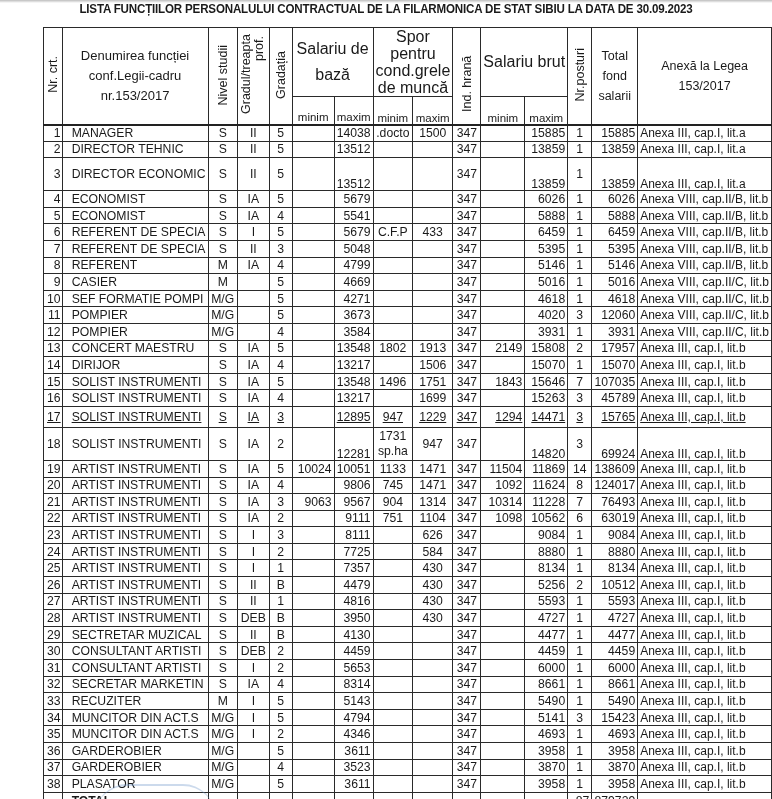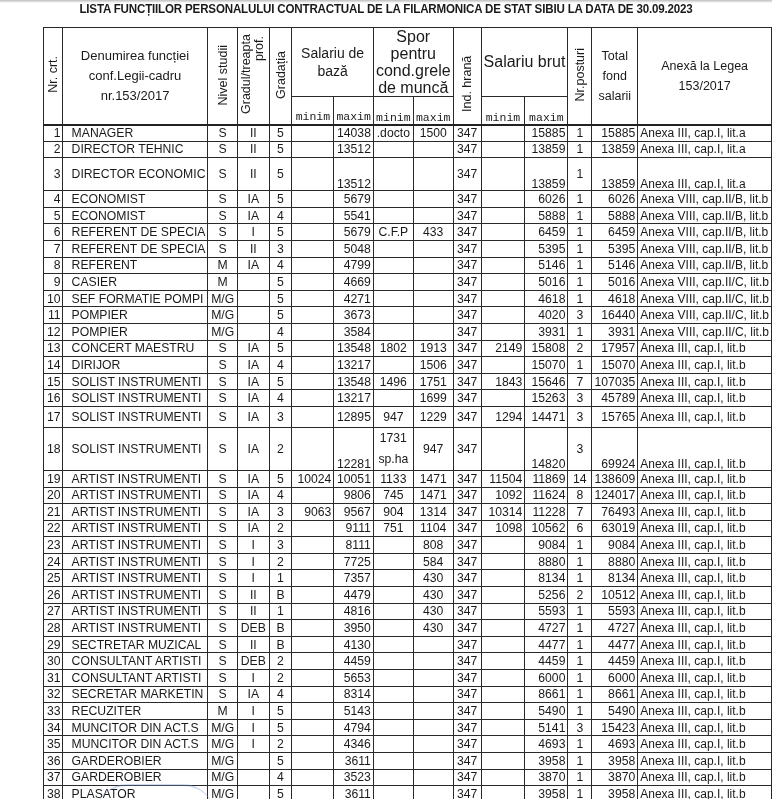--- a/index.html
+++ b/index.html
@@ -13,24 +13,24 @@
   table { position:absolute; left:43px; top:27px; border-collapse:collapse;
           table-layout:fixed; font-size:12.2px; }
   td, th { border:1px solid #2a2a2a; padding:0 2px; overflow:hidden; white-space:nowrap;
            line-height:12px; font-weight:normal; }
   th { font-size:12px; text-align:center; vertical-align:middle; }
   .vert { writing-mode:vertical-rl; transform:rotate(180deg); display:inline-block;
           white-space:nowrap; line-height:12px; font-size:12.5px; }
   .vert2 { writing-mode:vertical-rl; transform:rotate(180deg); display:inline-block;
            white-space:normal; line-height:13px; font-size:12.5px; text-align:right; height:78px; }
   .sub { font-size:11.5px; vertical-align:bottom; padding-bottom:1px; }
-  thead tr.h2 th { height:22px;font-family:Liberation Mono, monospace; }
+  thead tr.h2 th { height:22px; }
   tbody tr { height:16.6px; }
   tbody tr.tall { height:33px; }
-  tbody tr.mid { height:21px; }
+  tbody tr.mid { height:21px;text-decoration:underline; }
   td.nr { text-align:right; padding-right:1px; }
   td.name { text-align:left; padding-left:9px; }
   td.c { text-align:center; }
   td.r { text-align:right; padding-right:2px; }
   td.anx { text-align:left; padding-left:2px; font-size:12px; }
   td.anx8 { font-size:12px; }
   td.bot { vertical-align:bottom; }
   .total-label { font-weight:bold; }
   thead { border-bottom:2px solid #222; }
   .stamp { position:absolute; left:95px; top:784px; width:120px; height:30px;
@@ -60,21 +60,21 @@
       <col style="width:46px">
       <col style="width:123px">
   </colgroup>
   <thead>
     <tr style="height:60px">
       <th rowspan="2"><span class="vert">Nr. crt.</span></th>
       <th rowspan="2" style="white-space:normal;line-height:20px;font-size:13px">Denumirea funcției conf.Legii-cadru nr.153/2017</th>
       <th rowspan="2"><span class="vert">Nivel studii</span></th>
       <th rowspan="2"><span class="vert2">Gradul/treapta prof.</span></th>
       <th rowspan="2"><span class="vert">Gradația</span></th>
-      <th colspan="2" style="white-space:normal;line-height:18px;font-size:14px">Salariu de bază</th>
+      <th colspan="2" style="white-space:normal;line-height:26px;font-size:16px">Salariu de bază</th>
       <th colspan="2" style="white-space:normal;line-height:17px;font-size:16px">Spor pentru cond.grele de muncă</th>
       <th rowspan="2"><span class="vert" style="height:74px;text-align:justify">Ind. hrană</span></th>
       <th colspan="2" style="font-size:16px">Salariu brut</th>
       <th rowspan="2"><span class="vert">Nr.posturi</span></th>
       <th rowspan="2" style="white-space:normal;line-height:20px;font-size:12.5px">Total fond salarii</th>
       <th rowspan="2" style="white-space:normal;line-height:20px;font-size:12.5px;padding:0 14px">Anexă la Legea 153/2017</th>
     </tr>
     <tr class="h2" style="height:28px">
       <th class="sub">minim</th>
       <th class="sub">maxim</th>
@@ -262,21 +262,21 @@
         <td class="c"></td>
         <td class="c">5</td>
         <td class="r"></td>
         <td class="r">3673</td>
         <td class="c"></td>
         <td class="c"></td>
         <td class="c">347</td>
         <td class="r"></td>
         <td class="r">4020</td>
         <td class="c">3</td>
-        <td class="r">16440</td>
+        <td class="r">12060</td>
         <td class="anx8">Anexa VIII, cap.II/C, lit.b</td>
       </tr>
       <tr>
         <td class="nr">12</td>
         <td class="name">POMPIER</td>
         <td class="c">M/G</td>
         <td class="c"></td>
         <td class="c">4</td>
         <td class="r"></td>
         <td class="r">3584</td>
@@ -375,21 +375,21 @@
         <td class="anx">Anexa III, cap.I, lit.b</td>
       </tr>
       <tr class="tall">
         <td class="nr">18</td>
         <td class="name">SOLIST INSTRUMENTI</td>
         <td class="c">S</td>
         <td class="c">IA</td>
         <td class="c">2</td>
         <td class="r bot"></td>
         <td class="r bot">12281</td>
-        <td class="c" style="white-space: normal; width: 20px; line-height: 21px; margin-left: 32px;">1731 sp.ha</td>
+        <td class="c" style="white-space: normal; width: 20px; line-height: 15px; margin-left: 32px;">1731 sp.ha</td>
         <td class="c">947</td>
         <td class="c">347</td>
         <td class="r"></td>
         <td class="r bot">14820</td>
         <td class="c">3</td>
         <td class="r bot">69924</td>
         <td class="anx bot">Anexa III, cap.I, lit.b</td>
       </tr>
       <tr>
         <td class="nr">19</td>
@@ -461,21 +461,21 @@
       </tr>
       <tr>
         <td class="nr">23</td>
         <td class="name">ARTIST INSTRUMENTI</td>
         <td class="c">S</td>
         <td class="c">I</td>
         <td class="c">3</td>
         <td class="r"></td>
         <td class="r">8111</td>
         <td class="c"></td>
-        <td class="c">808</td>
+        <td class="c">626</td>
         <td class="c">347</td>
         <td class="r"></td>
         <td class="r">9084</td>
         <td class="c">1</td>
         <td class="r">9084</td>
         <td class="anx">Anexa III, cap.I, lit.b</td>
       </tr>
       <tr>
         <td class="nr">24</td>
         <td class="name">ARTIST INSTRUMENTI</td>

